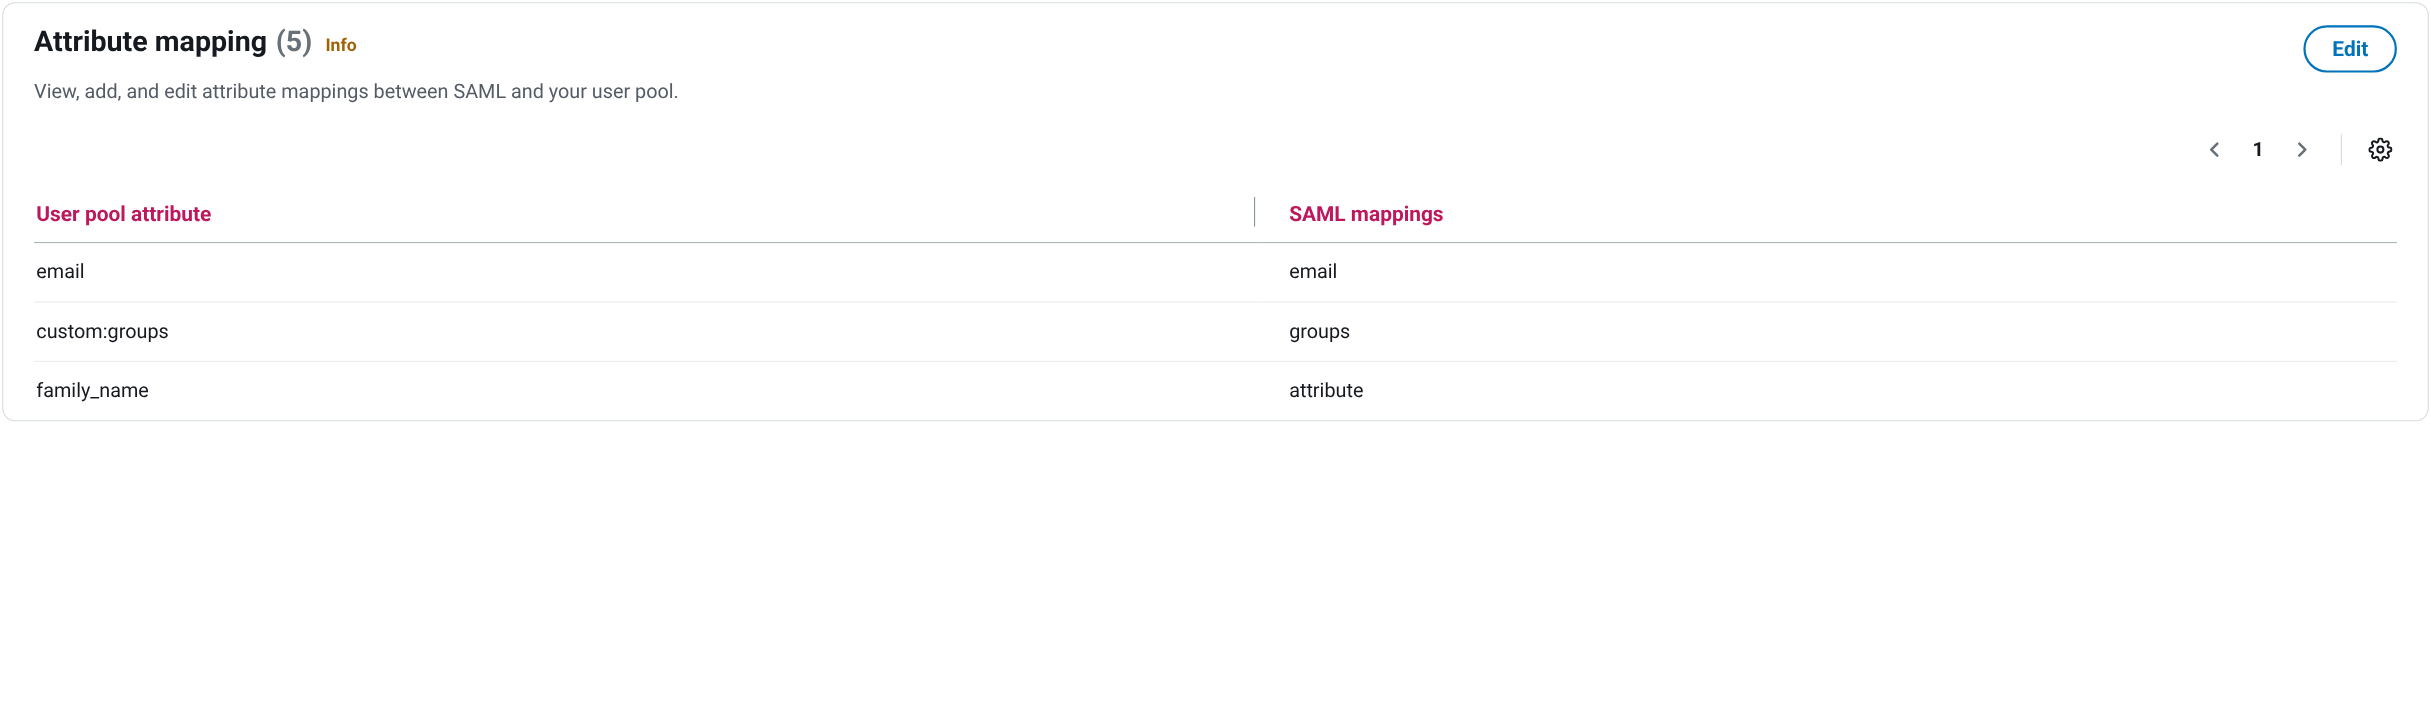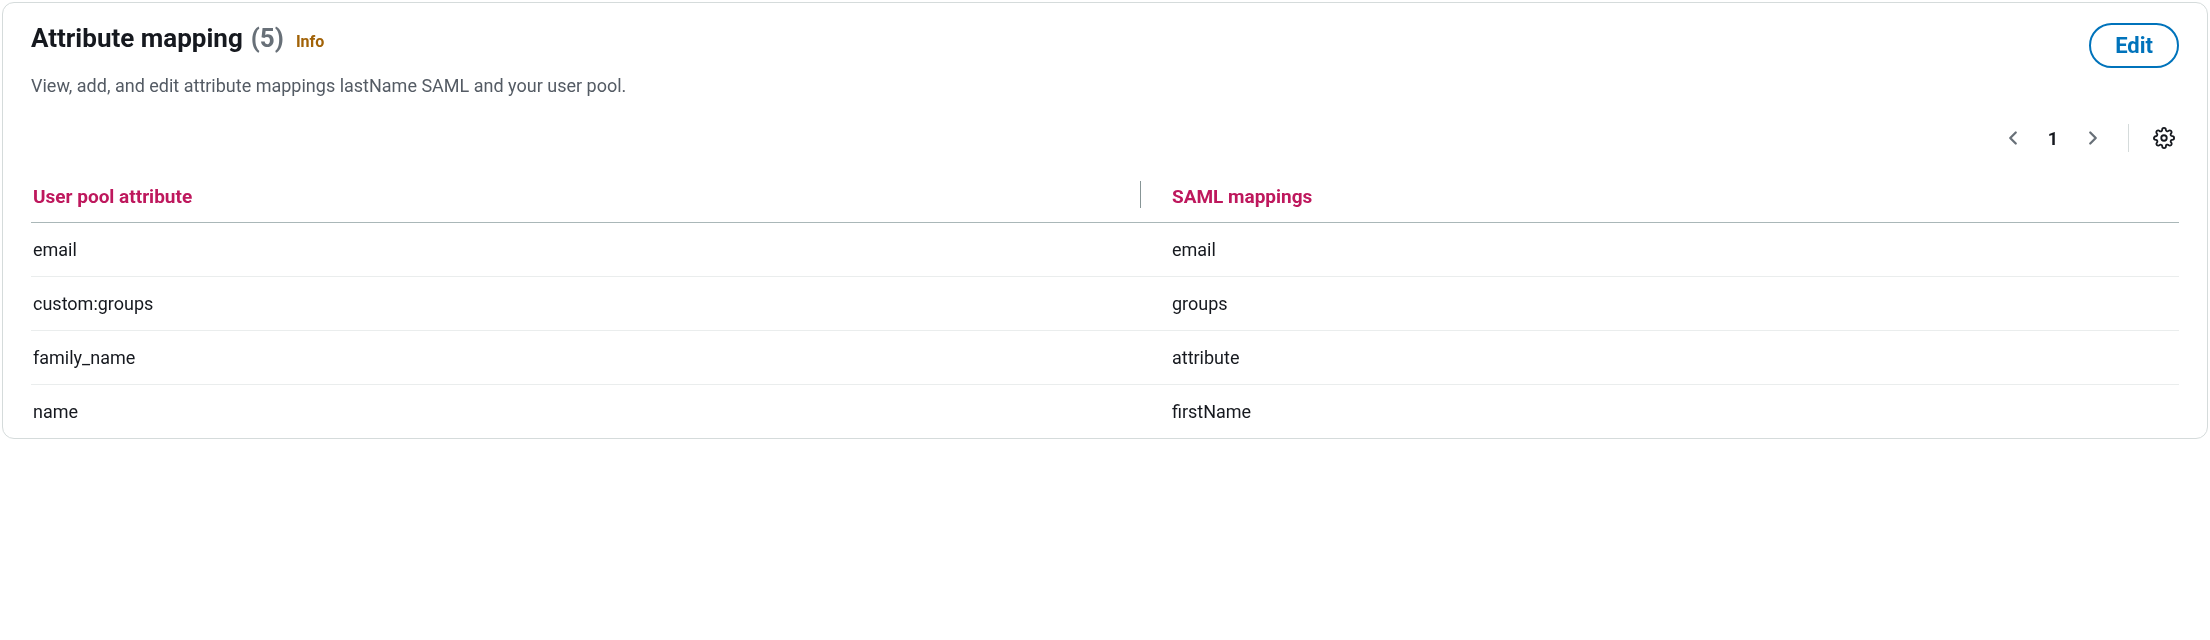--- a/index.html
+++ b/index.html
@@ -51,21 +51,21 @@
     .description {
       font-size: 18px;
       color: #545b64;
       margin-bottom: 24px;
       line-height: 1.5;
     }
     .edit-button {
       border: 2px solid #0073bb;
       background: #ffffff;
       color: #0073bb;
-      font-size: 22px;
+      font-size: 19px;
       font-weight: 700;
       padding: 8px 24px;
       border-radius: 24px;
       cursor: pointer;
       font-family: inherit;
     }
     .pagination-row {
       display: flex;
       justify-content: flex-end;
       align-items: center;
@@ -160,21 +160,21 @@
     <div>
       <div class="title-group">
         <span class="title">Attribute mapping</span>
         <span class="count">(5)</span>
         <span class="info-link">Info</span>
       </div>
     </div>
     <button class="edit-button">Edit</button>
   </div>
 
-  <div class="description">View, add, and edit attribute mappings lastName SAML and your user pool.</div>
+  <div class="description">View, add, and edit attribute mappings between SAML and your user pool.</div>
 
   <div class="pagination-row">
     <button class="nav-btn">
       <svg viewBox="0 0 24 24" fill="none" stroke="currentColor" stroke-width="2.5" stroke-linecap="round" stroke-linejoin="round">
           <polyline points="15 18 9 12 15 6"></polyline>
         </svg>
     </button>
     <span class="page-num">1</span>
     <button class="nav-btn">
       <svg viewBox="0 0 24 24" fill="none" stroke="currentColor" stroke-width="2.5" stroke-linecap="round" stroke-linejoin="round">
@@ -203,20 +203,16 @@
         <td class="col2">email</td>
       </tr>
       <tr>
         <td class="col1">custom:groups</td>
         <td class="col2">groups</td>
       </tr>
       <tr>
         <td class="col1">family_name</td>
         <td class="col2">attribute</td>
       </tr>
-      <tr>
-        <td class="col1">name</td>
-        <td class="col2">firstName</td>
-      </tr>
     </tbody>
   </table>
 
 </div>
 
 </body></html>

